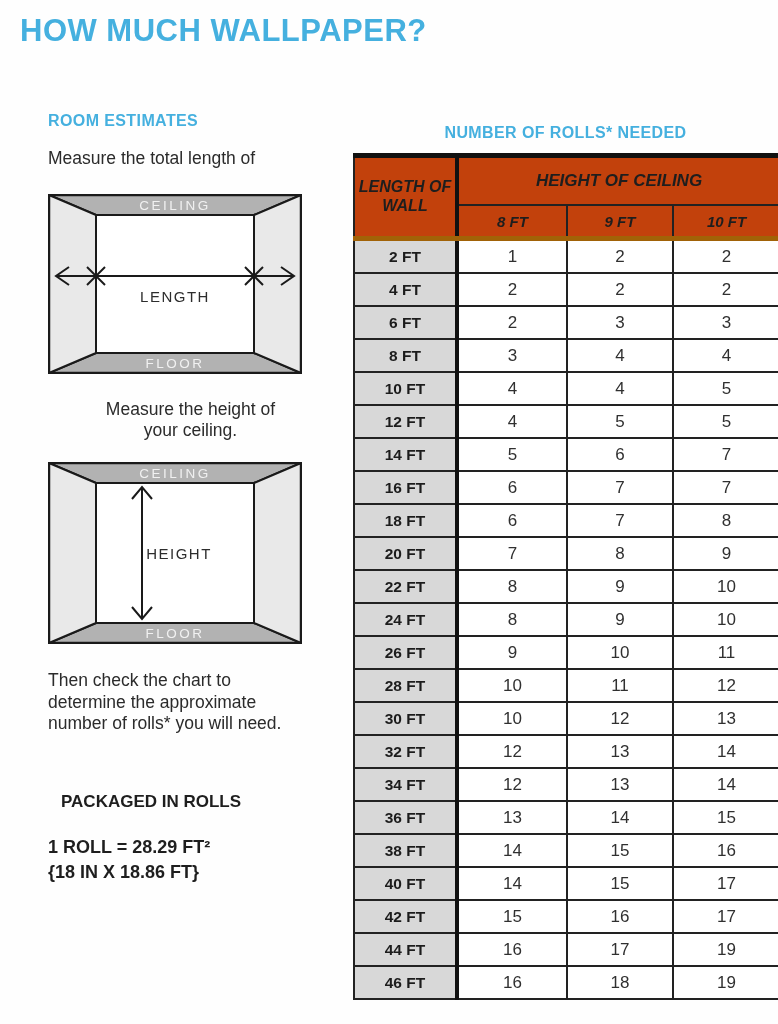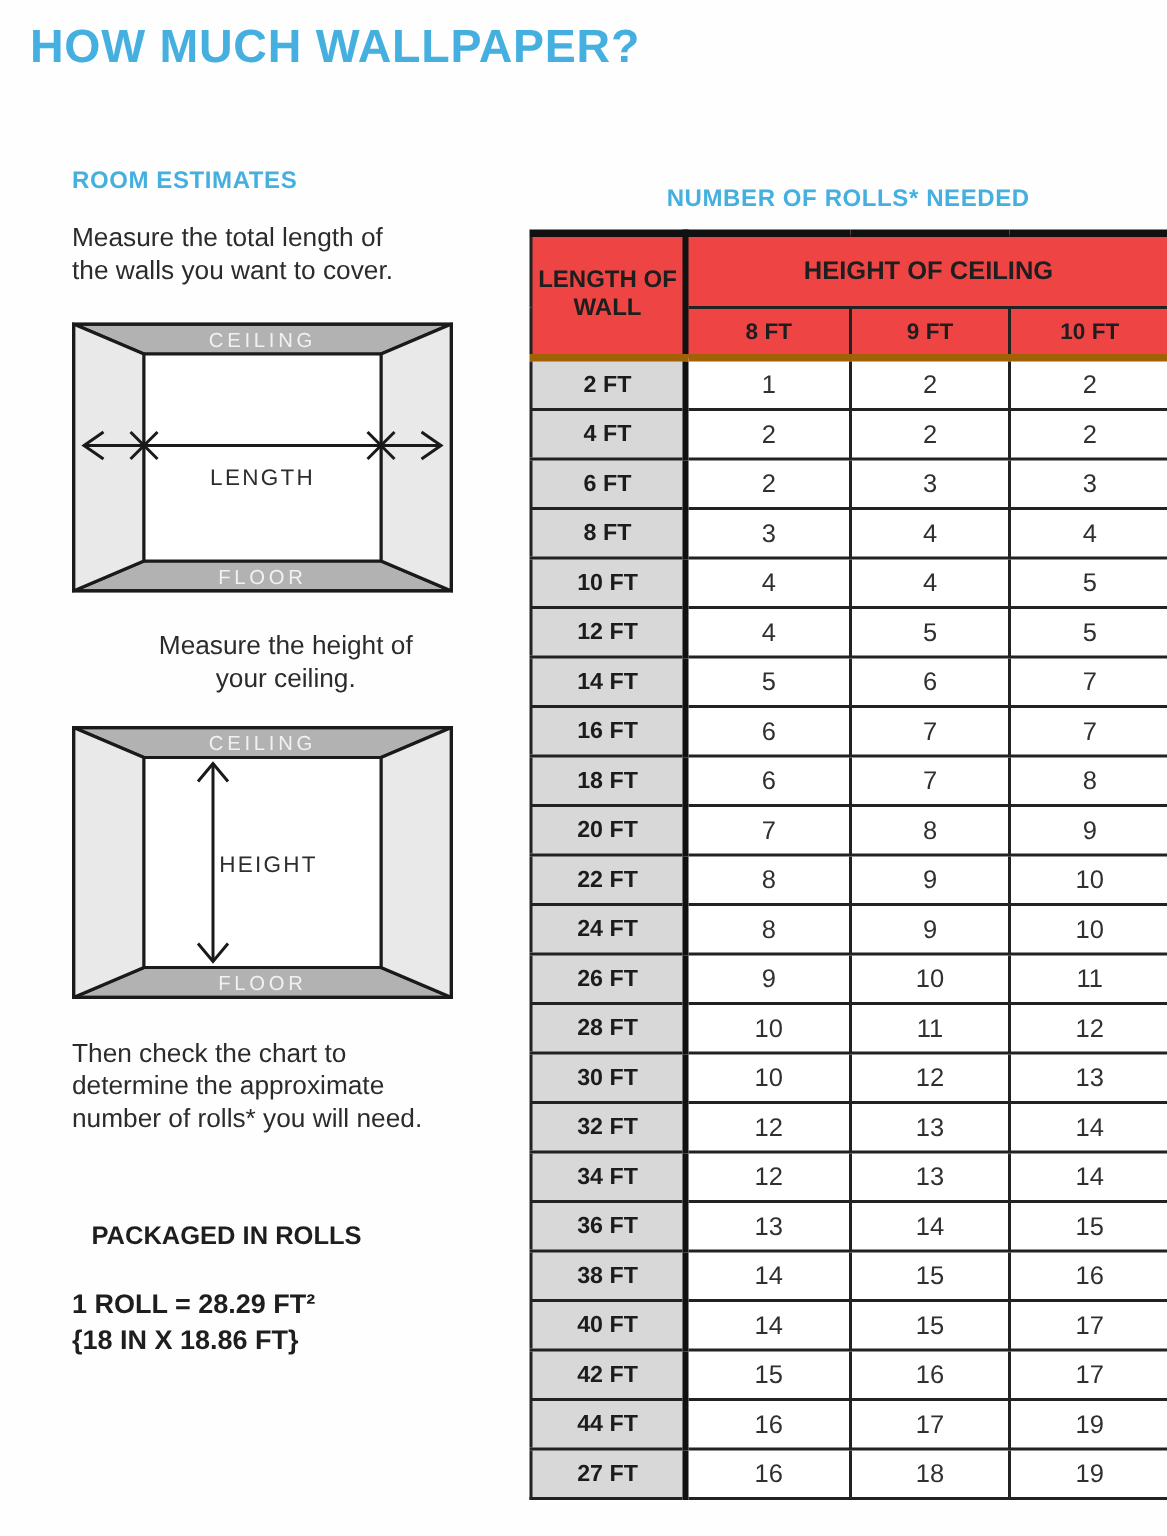--- a/index.html
+++ b/index.html
@@ -28,21 +28,21 @@
   .diagram2{margin-top:20px;display:block;}
   .footnote{margin-top:56px;font-weight:bold;font-size:17px;line-height:1.3;color:#1e1e1e;}
   .footnote .indent{padding-left:13px;}
   .rollinfo{margin-top:22px;font-weight:bold;font-size:18px;line-height:1.35;color:#1e1e1e;}
   
   table{
     border-collapse:collapse;table-layout:fixed;width:425px;
     border-top:5px solid #111;border-left:2px solid #222;border-bottom:2px solid #222;
   }
   th,td{padding:0;}
-  thead th{background:#ef4444;color:#1e1e1e;}
+  thead th{background:#c2410c;color:#1e1e1e;font-style:italic;}
   .corner-th{
     font-size:16px;font-weight:bold;line-height:1.18;vertical-align:middle;
   }
   .group-th{
     font-size:17px;font-weight:bold;height:46px;vertical-align:middle;
     border-left:4px solid #111;
   }
   .sub-th{
     font-size:15px;font-weight:bold;height:30px;vertical-align:middle;
     border-top:2px solid #222;
@@ -68,21 +68,20 @@
 
 <h1 class="page-title">HOW MUCH WALLPAPER?</h1>
 
 <div class="columns">
 
   <div class="left-col">
     <h2 class="section-heading">ROOM ESTIMATES</h2>
 
     <p class="para p1">
       <span>Measure the total length of</span>
-      <span>the walls you want to cover.</span>
     </p>
 
     <svg class="diagram1" width="254" height="180" viewBox="0 0 254 180">
       <polygon points="1,1 253,1 206,21 48,21" fill="#b2b2b2" stroke="#1a1a1a" stroke-width="2"></polygon>
       <polygon points="1,179 253,179 206,159 48,159" fill="#b2b2b2" stroke="#1a1a1a" stroke-width="2"></polygon>
       <polygon points="1,1 48,21 48,159 1,179" fill="#e9e9e9" stroke="#1a1a1a" stroke-width="2"></polygon>
       <polygon points="253,1 206,21 206,159 253,179" fill="#e9e9e9" stroke="#1a1a1a" stroke-width="2"></polygon>
       <rect x="48" y="21" width="158" height="138" fill="#ffffff" stroke="#1a1a1a" stroke-width="2"></rect>
       <rect x="1" y="1" width="252" height="178" fill="none" stroke="#1a1a1a" stroke-width="2.5"></rect>
       <g stroke="#1a1a1a" stroke-width="2" fill="none">
@@ -285,21 +284,21 @@
             <td class="val c2">16</td>
             <td class="val c3">17</td>
           </tr>
           <tr>
             <td class="rowlabel">44 FT</td>
             <td class="val c1">16</td>
             <td class="val c2">17</td>
             <td class="val c3">19</td>
           </tr>
           <tr>
-            <td class="rowlabel">27 FT</td>
+            <td class="rowlabel">46 FT</td>
             <td class="val c1">16</td>
             <td class="val c2">18</td>
             <td class="val c3">19</td>
           </tr>
         </tbody>
     </table>
   </div>
 </div>
 
 </body></html>

